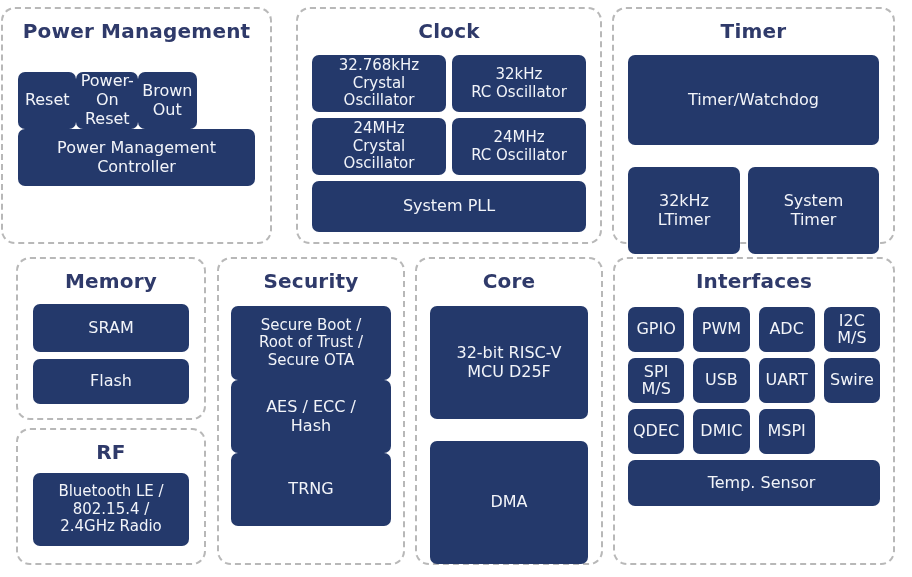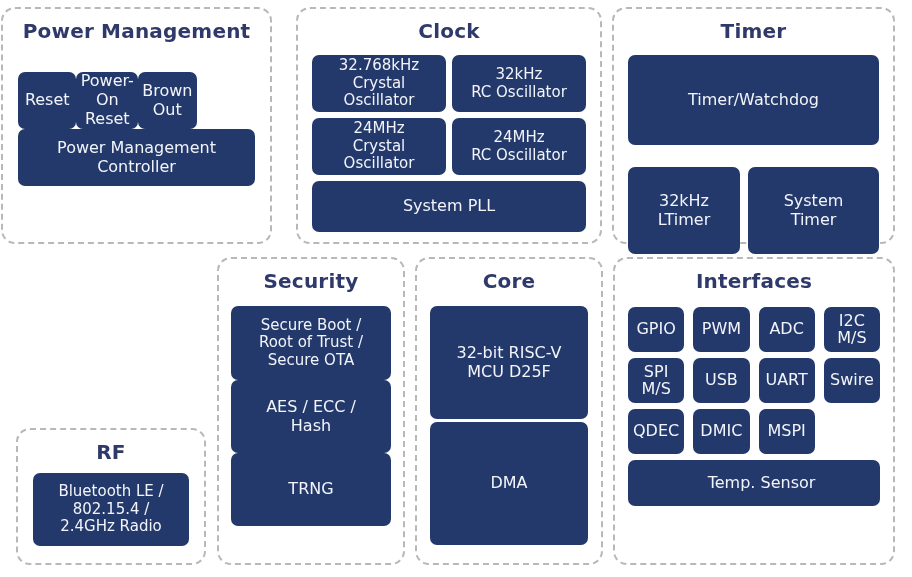--- a/index.html
+++ b/index.html
@@ -72,21 +72,21 @@
   #g-memory { left: 16px; top: 257px; width: 190px; height: 163px; }
   #g-memory .content { margin: 12px 15px 0; grid-template-columns: 1fr; grid-template-rows: 48px 45px; gap: 7px; }
 
   #g-rf { left: 16px; top: 428px; width: 190px; height: 137px; }
   #g-rf .content { margin: 10px 15px 0; grid-template-columns: 1fr; grid-template-rows: 73px; }
 
   #g-security { left: 217px; top: 257px; width: 188px; height: 308px; }
   #g-security .content { margin: 14px 12px 0; grid-template-columns: 1fr; grid-template-rows: 74px 73px 73px; }
 
   #g-core { left: 415px; top: 257px; width: 188px; height: 308px; }
-  #g-core .content { margin: 14px 13px 0; grid-template-columns: 1fr; grid-template-rows: 113px 123px; gap: 3px; }
+  #g-core .content { margin: 14px 13px 0; grid-template-columns: 1fr; grid-template-rows: 113px 123px; gap: 22px; }
 
   #g-interfaces { left: 613px; top: 257px; width: 282px; height: 308px; }
   #g-interfaces .content { margin: 15px 13px 5px; grid-template-columns: 1fr 1fr 1fr 1fr; grid-template-rows: 45px 45px 45px 46px 42px; gap: 6px 9px; }
 </style>
 </head>
 <body>
 
 <div class="canvas">
 
   <section class="group" id="g-pm">
@@ -122,20 +122,27 @@
     <h2 class="group-title">Timer</h2>
     <div class="content">
       <div class="block span2">Timer/Watchdog</div>
       <div class="block">32kHz
 LTimer</div>
       <div class="block">System
 Timer</div>
     </div>
   </section>
 
+  <section class="group" id="g-memory">
+    <h2 class="group-title">Memory</h2>
+    <div class="content">
+      <div class="block">SRAM</div>
+      <div class="block">Flash</div>
+    </div>
+  </section>
 
   <section class="group" id="g-rf">
     <h2 class="group-title">RF</h2>
     <div class="content">
       <div class="block sm">Bluetooth LE /
 802.15.4 /
 2.4GHz Radio</div>
     </div>
   </section>
 

